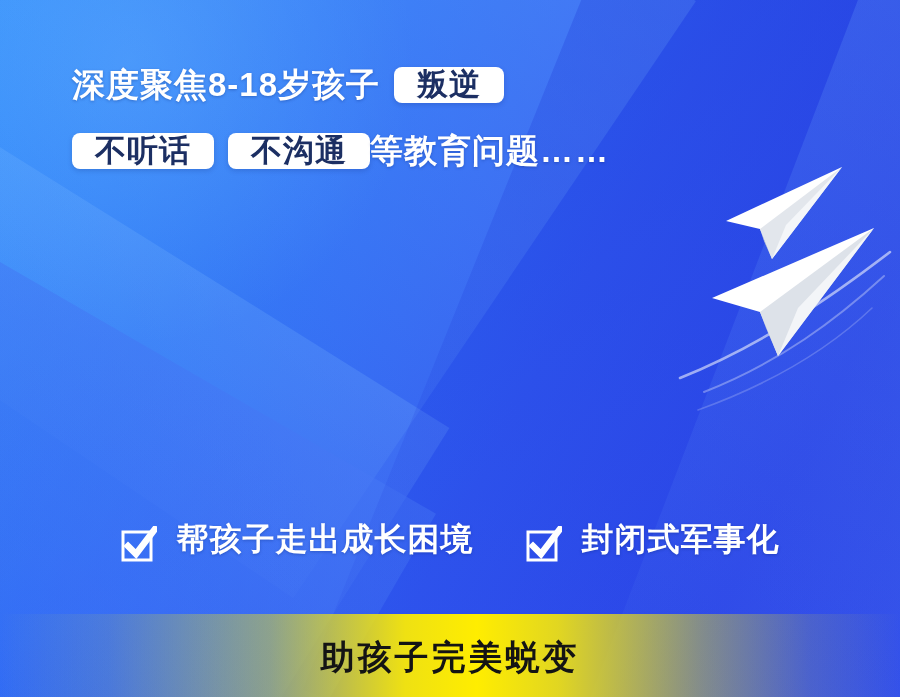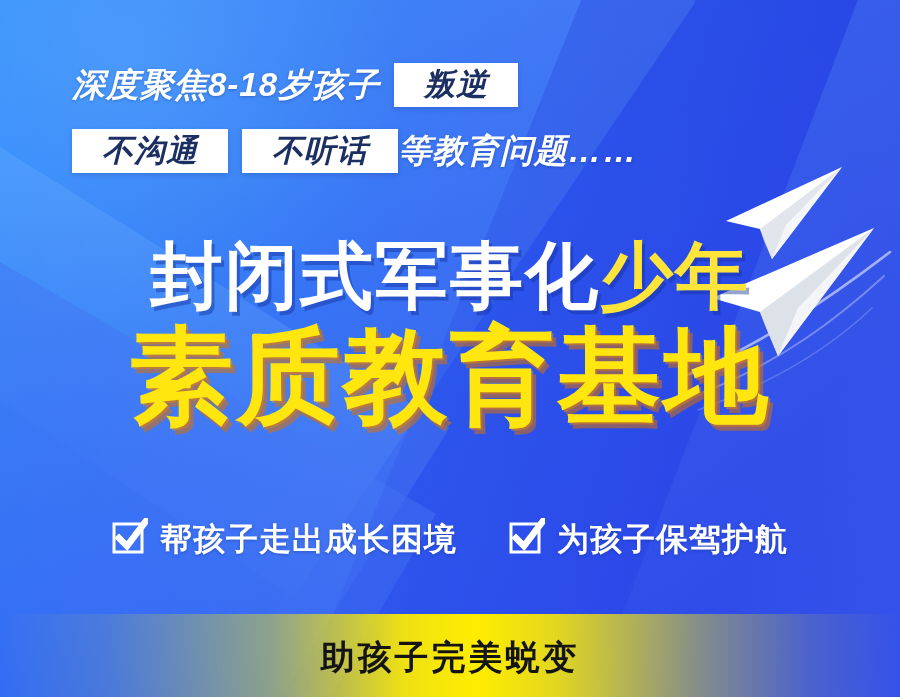--- a/index.html
+++ b/index.html
@@ -86,43 +86,42 @@
   
   .tag-rows {
     position: absolute;
     left: 0; right: 0; top: 56px;
     padding-left: 72px;
   }
   .tag-row {
     display: flex;
     align-items: center;
     height: 58px;
-    font-style: italic;
   }
   .tag-row + .tag-row { margin-top: 8px; }
 
   .lead-text {
     color: #ffffff;
     font-size: 33px;
     font-weight: 700;
     letter-spacing: 1px;
     white-space: nowrap;
     text-shadow: 0 1px 3px rgba(12,40,120,.35);
   }
   .lead-text.trail { margin-left: 0; }
 
   .pill {
     display: inline-flex;
     align-items: center;
     justify-content: center;
-    height: 44px;
-    padding: 0 30px;
+    height: 36px;
+    padding: 0 23px;
     margin-left: 14px;
     background: #ffffff;
-    border-radius: 0;
+    border-radius: 8px;
     color: #1c2f63;
     font-size: 31px;
     font-weight: 700;
     letter-spacing: 1px;
     white-space: nowrap;
     box-shadow: 0 2px 5px rgba(10,30,100,.18);
   }
   .tag-row.second .pill:first-child { margin-left: 0; }
 
   .dots { letter-spacing: 2px; }
@@ -161,22 +160,22 @@
     position: absolute;
     left: 0; right: 0;
     top: 518px;
     display: flex;
     justify-content: center;
     align-items: center;
     gap: 52px;
   }
   .feature {
     display: flex;
-    align-items: flex-start;
-    gap: 12px;
+    align-items: flex-end;
+    gap: 20px;
   }
   .check-box {
     width: 36px; height: 36px;
     flex: 0 0 36px;
     position: relative;
   }
   .feature-text {
     color: #ffffff;
     font-size: 32px;
     font-weight: 700;
@@ -249,55 +248,49 @@
   </svg>
 
   <div class="tag-rows">
 
     <div class="tag-row first">
       <span class="lead-text">深度聚焦8-18岁孩子</span>
       <span class="pill">叛逆</span>
     </div>
 
     <div class="tag-row second">
+      <span class="pill">不听话</span>
       <span class="pill">不沟通</span>
-      <span class="pill">不听话</span>
       <span class="lead-text trail">等教育问题</span>
       <span class="lead-text dots">……</span>
     </div>
 
   </div>
 
-  <div class="title-block">
-    <div class="title-line1">
-      <span class="t-white">封闭式军事化</span><span class="t-yellow">少年</span>
-    </div>
-    <div class="title-line2">素质教育基地</div>
-  </div>
 
   <div class="features">
 
     <div class="feature">
       <span class="check-box">
         <svg viewBox="0 0 36 36" width="36" height="36">
           <rect x="2" y="6" width="28" height="28" fill="none" stroke="#ffffff" stroke-width="3"></rect>
           <path d="M7 20 L15 28 L34 3" fill="none" stroke="#ffffff" stroke-width="6.5" stroke-linecap="square" stroke-linejoin="miter"></path>
         </svg>
       </span>
       <span class="feature-text">帮孩子走出成长困境</span>
     </div>
 
     <div class="feature">
       <span class="check-box">
         <svg viewBox="0 0 36 36" width="36" height="36">
           <rect x="2" y="6" width="28" height="28" fill="none" stroke="#ffffff" stroke-width="3"></rect>
           <path d="M7 20 L15 28 L34 3" fill="none" stroke="#ffffff" stroke-width="6.5" stroke-linecap="square" stroke-linejoin="miter"></path>
         </svg>
       </span>
-      <span class="feature-text">为孩子保驾护航</span>
+      <span class="feature-text">封闭式军事化</span>
     </div>
 
   </div>
 
   <div class="bottom-band">
     <span class="bottom-text">助孩子完美蜕变</span>
   </div>
 
 </div>
 

